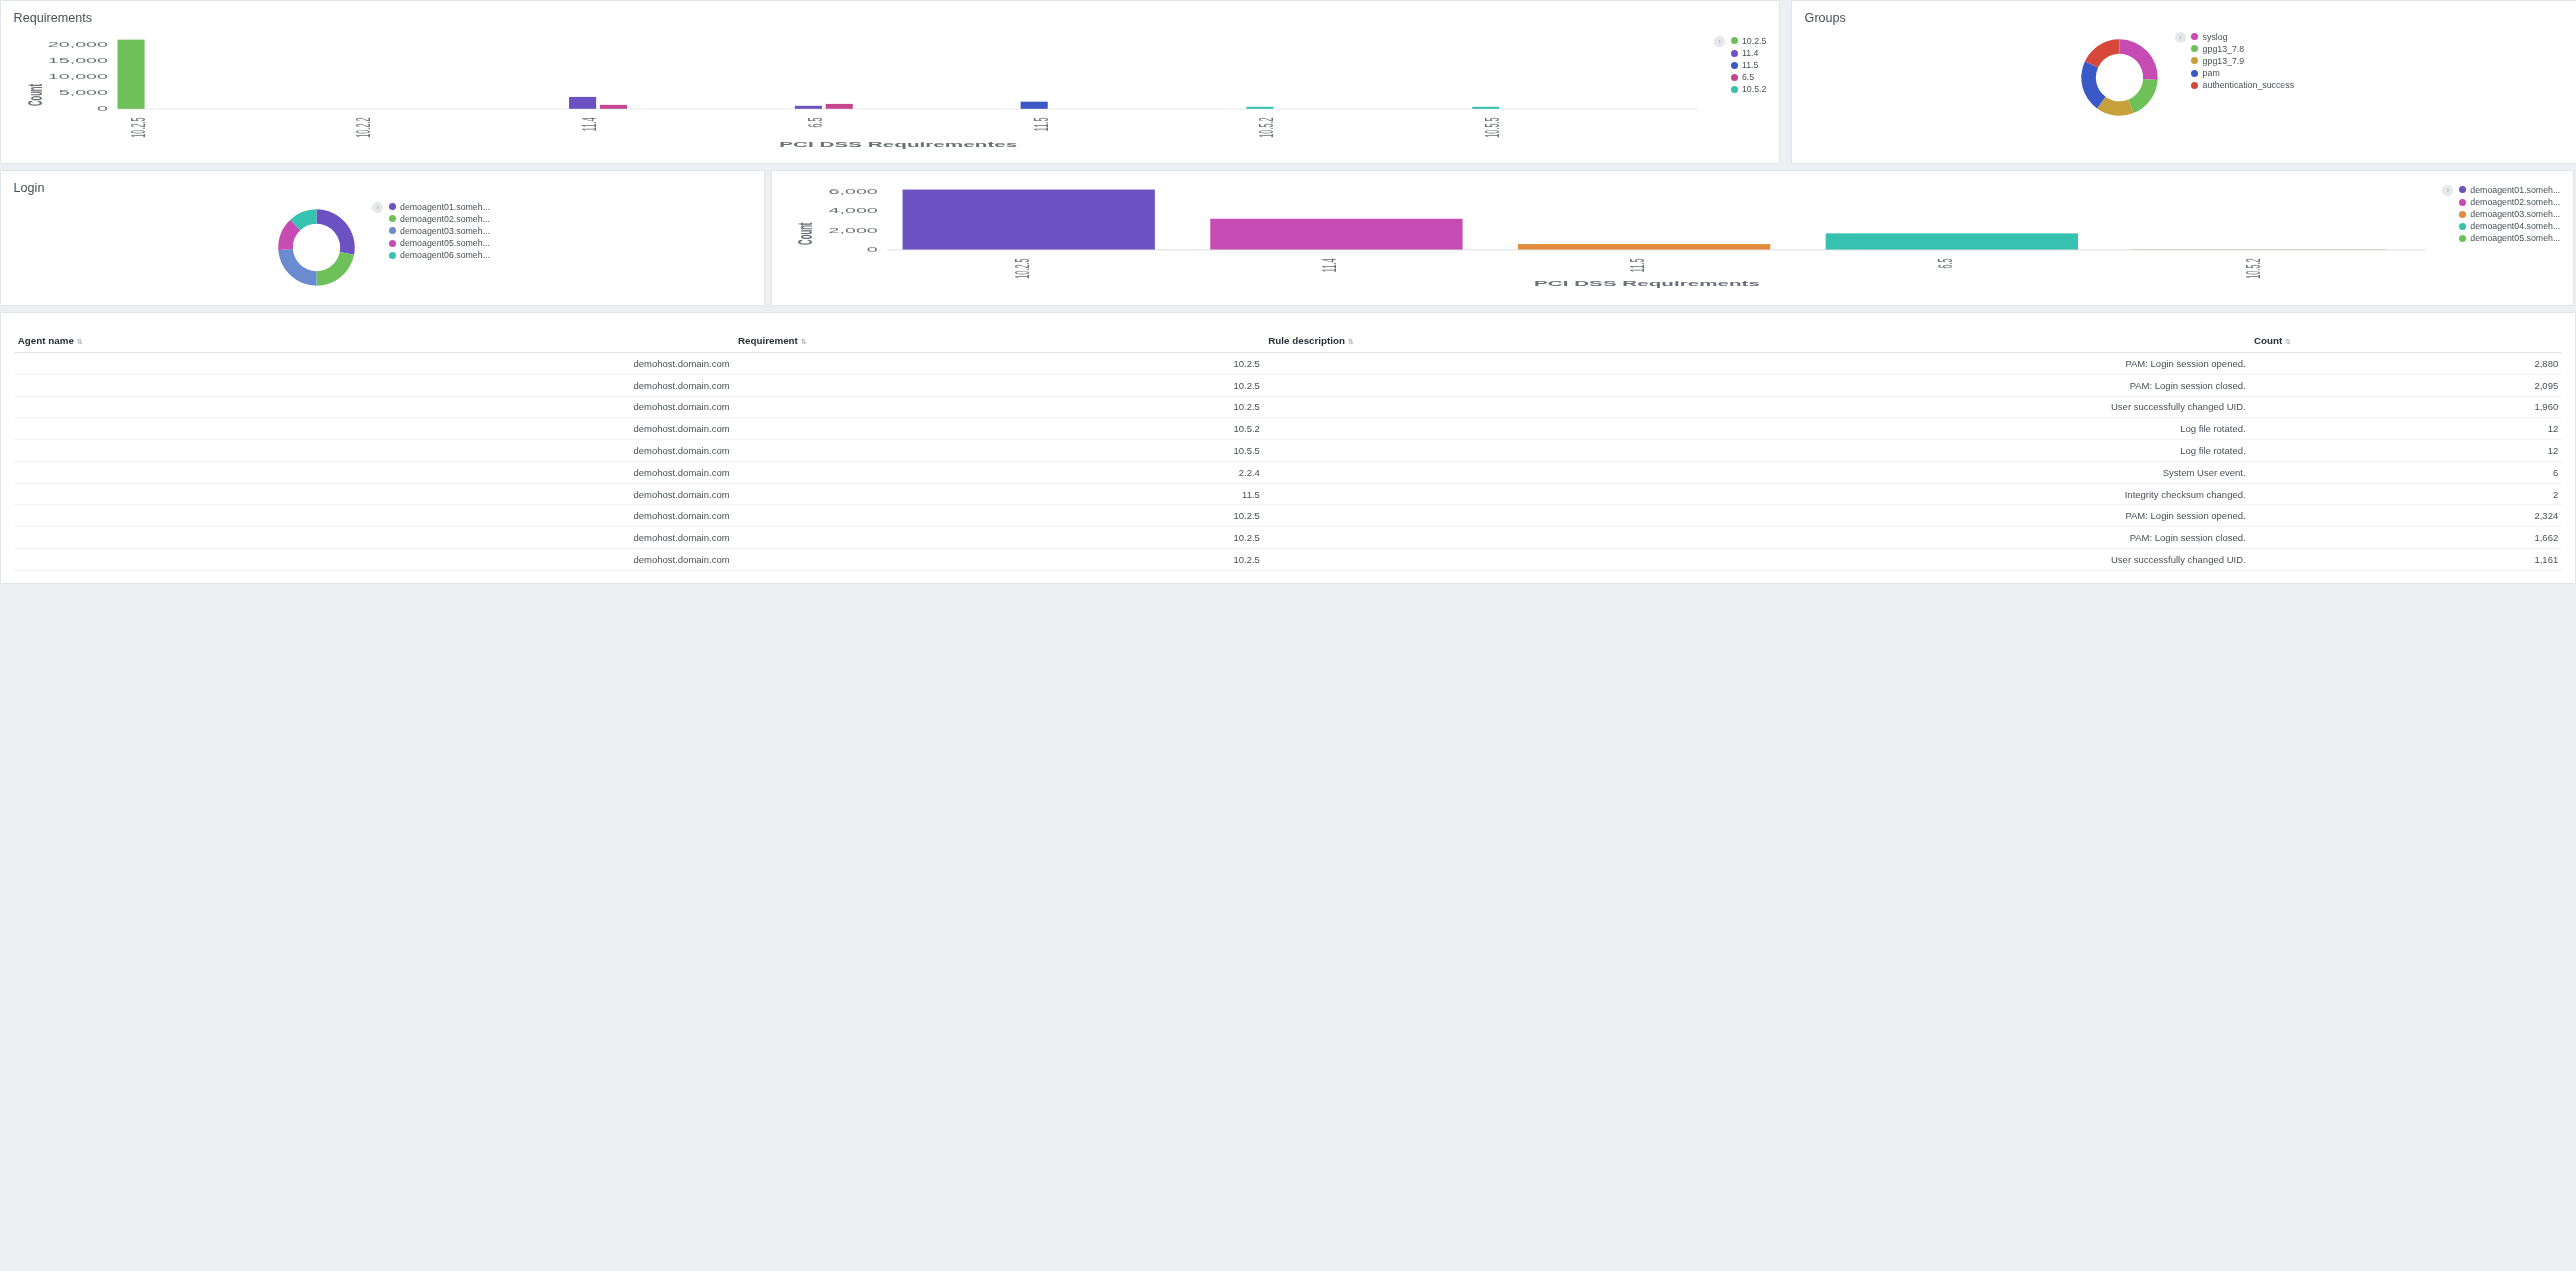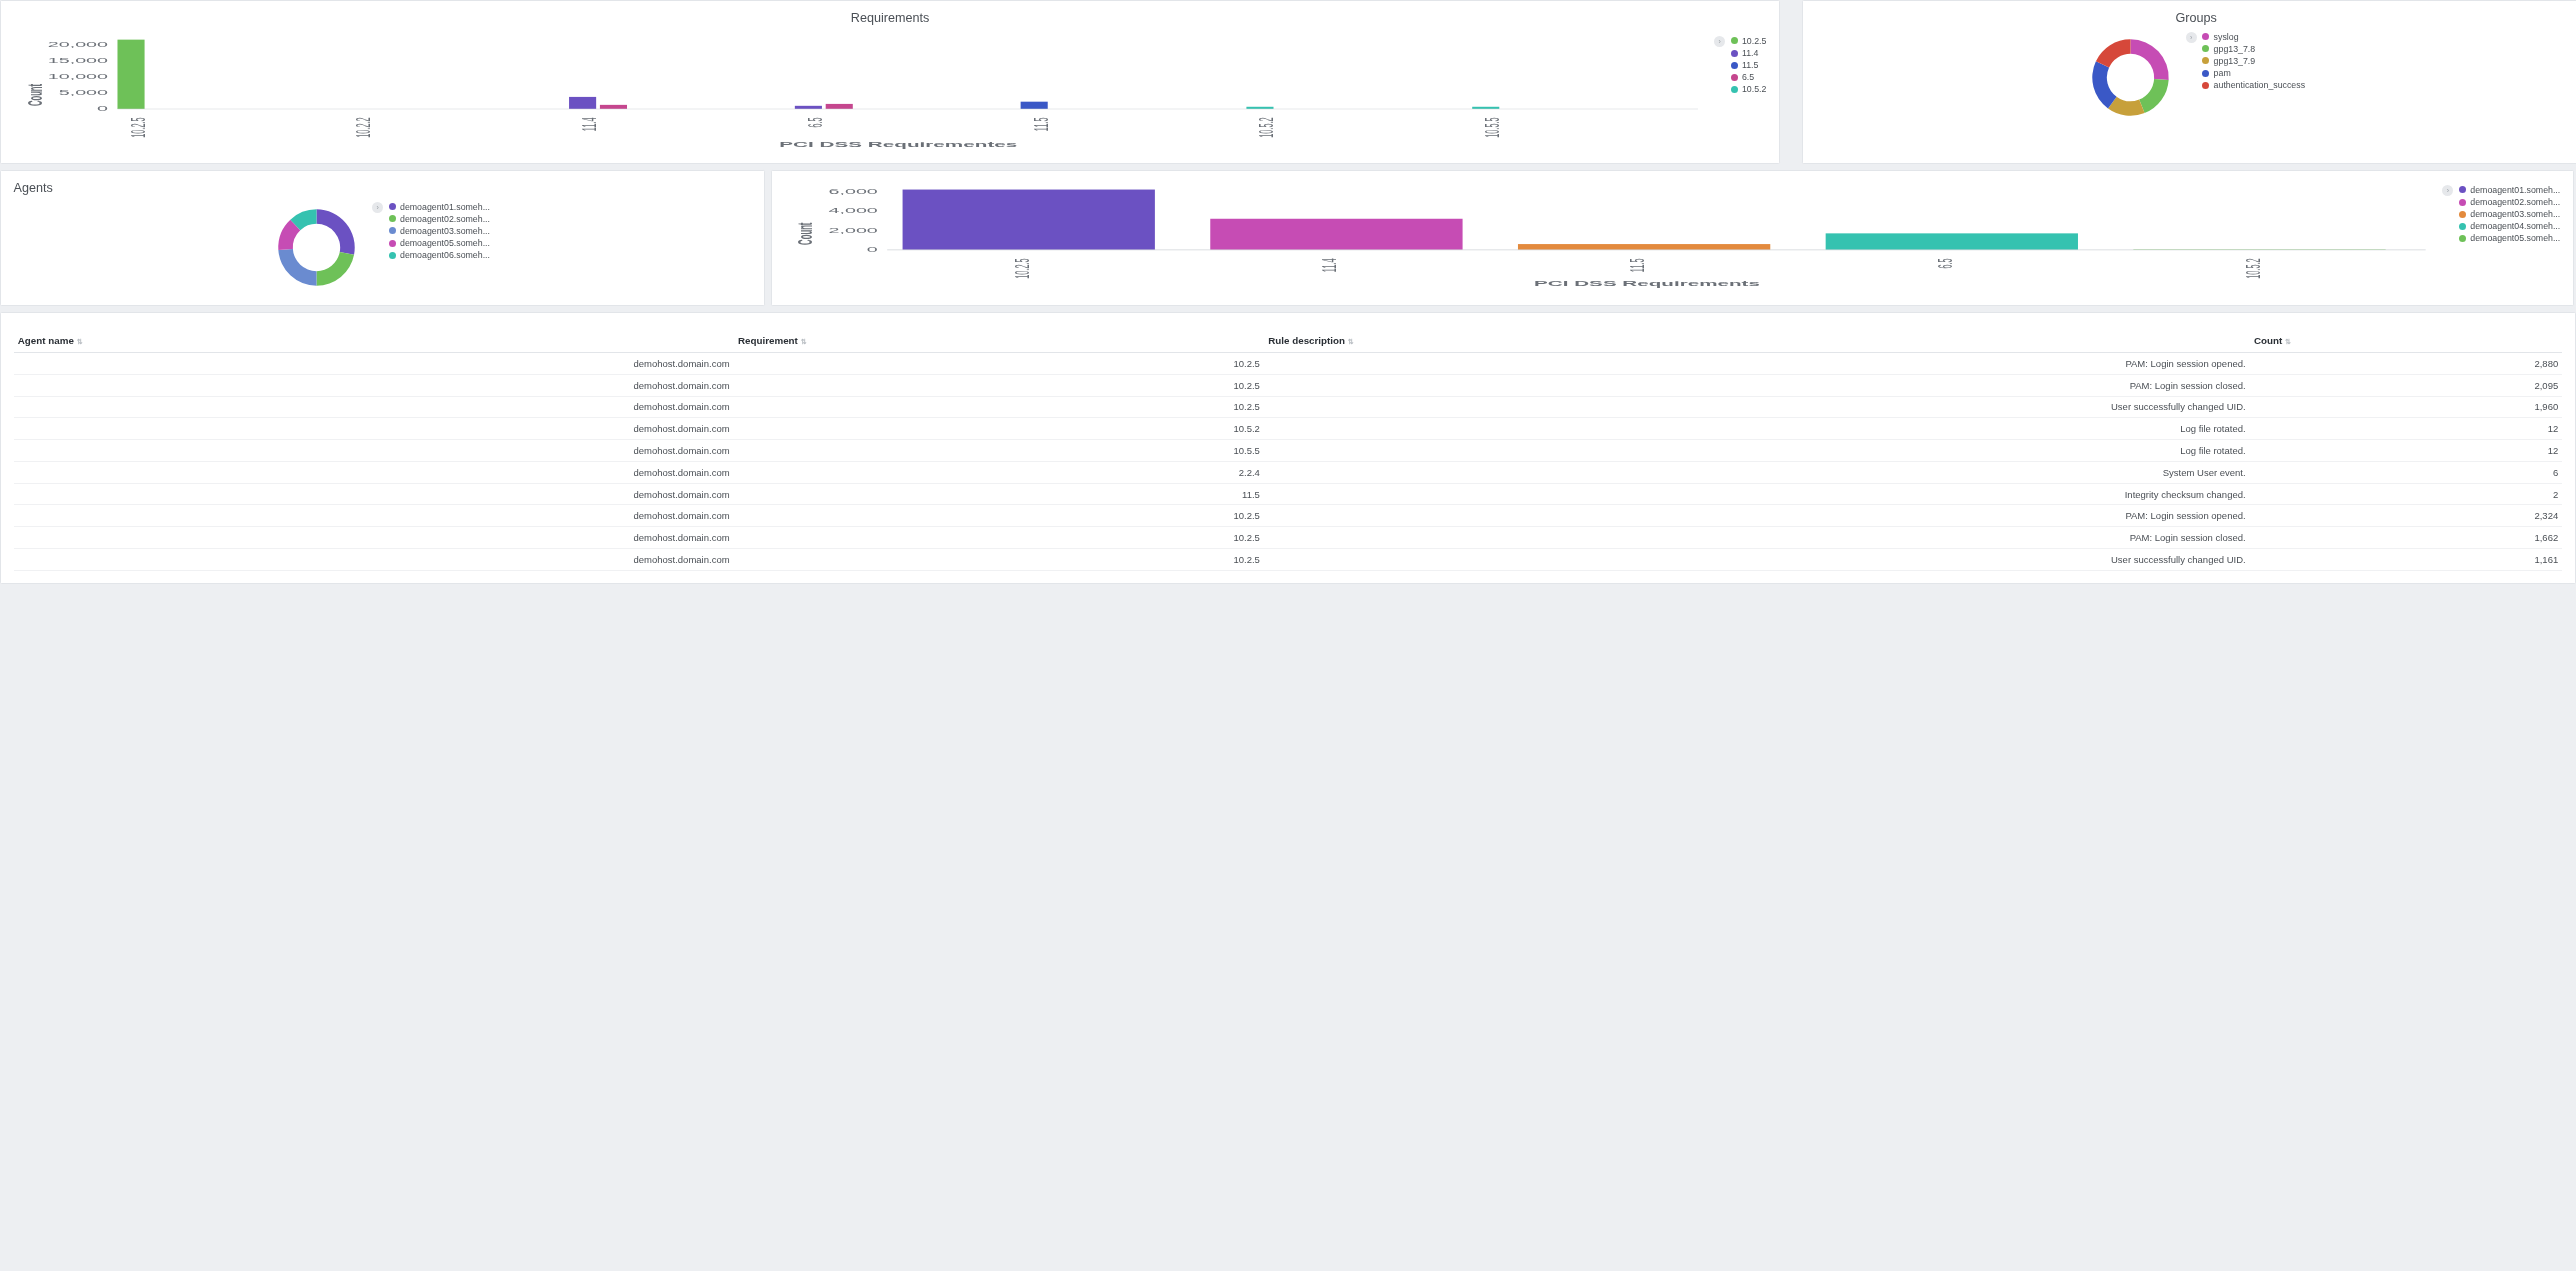--- a/index.html
+++ b/index.html
@@ -1,17 +1,17 @@
 <!DOCTYPE html>
 <html style="font-size:11.2px"><head>
 <meta charset="utf-8">
 <style>
   * { box-sizing: border-box; margin: 0; padding: 0; }
   body { font-family: "Helvetica Neue", Arial, sans-serif; background: #edeff2; color: #3a3f45; font-size: 9.8px; }
-  .grid { display: grid; grid-template-columns: 69.1% 30.6%; gap: 22px; padding: 0; text-align: center; }
+  .grid { display: grid; grid-template-columns: 69.1% 30.6%; gap: 11px; padding: 0; }
   .panel { background: #fff; border: 0.7px solid #e2e5e9; border-radius: 1.4px; padding: 9.8px 12.6px 12.6px 12.6px; position: relative; }
   .panel-title { font-size: 12.6px; font-weight: 400; color: #4a4f55; margin-bottom: 7px; }
   .grid2 { display: grid; grid-template-columns: 29.7% 70%; gap: 5.6px; margin-top: 5.6px; }
   .full { margin-top: 5.6px; }
   .legend { font-size: 8.8px; color: #4a4f55; }
   .legend-row { display: flex; align-items: center; gap: 4.2px; margin-bottom: 2.1px; white-space: nowrap; }
   .dot { width: 7px; height: 7px; border-radius: 50%; display: inline-block; flex-shrink: 0; }
   .expand-btn { width: 11.2px; height: 11.2px; border-radius: 50%; background: #e6e8eb; color: #9aa0a6; font-size: 7px; display: inline-flex; align-items: center; justify-content: center; cursor: pointer; line-height: 1; }
   .chart-area { display: flex; gap: 7px; }
   .chart-svg { flex: 1; }
@@ -126,21 +126,21 @@
             </div>
           </div>
       </div>
     </div>
   </div>
 </div>
 
 <div class="grid2">
 
   <div class="panel">
-    <div class="panel-title">Agents</div>
+    <div class="panel-title">Login</div>
     <div class="donut-wrap">
       <svg width="91" height="91" viewBox="0 0 100 100">
         <g id="agents-donut" transform="translate(50,50)">
             <path d="M 2.5717582782094417e-15 -42 A 42 42 0 0 1 41.256064530604924 7.870015212600443 L 25.539468518945903 4.871914179228845 A 26 26 0 0 0 1.592040838891559e-15 -26 Z" fill="#6b51c2"></path>
             <path d="M 41.256064530604924 7.870015212600443 A 42 42 0 0 1 -1.607998853549319e-14 42 L -9.954278617210068e-15 26 A 26 26 0 0 0 25.539468518945903 4.871914179228845 Z" fill="#6ec158"></path>
             <path d="M -1.607998853549319e-14 42 A 42 42 0 0 1 -41.91712259398741 2.6372018202311702 L -25.94869493913506 1.6325535077621531 A 26 26 0 0 0 -9.954278617210068e-15 26 Z" fill="#6a8bd0"></path>
             <path d="M -41.91712259398741 2.6372018202311702 A 42 42 0 0 1 -28.750978449004936 -30.616682351699275 L -17.798224754145913 -18.953184312956694 A 26 26 0 0 0 -25.94869493913506 1.6325535077621531 Z" fill="#c64cb4"></path>
             <path d="M -28.750978449004936 -30.616682351699275 A 42 42 0 0 1 -7.715274834628325e-15 -42 L -4.776122516674677e-15 -26 A 26 26 0 0 0 -17.798224754145913 -18.953184312956694 Z" fill="#35c2b0"></path>
           </g>
       </svg>

